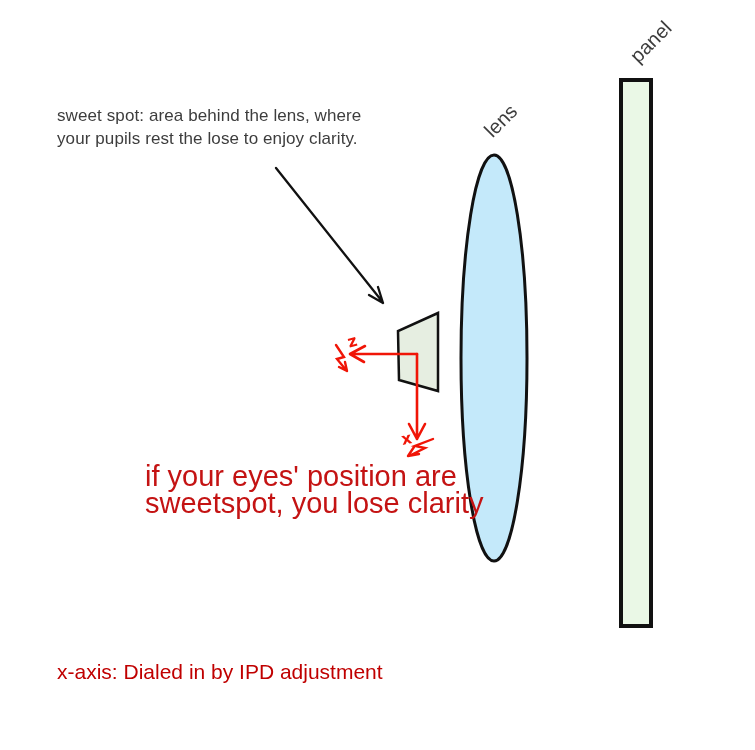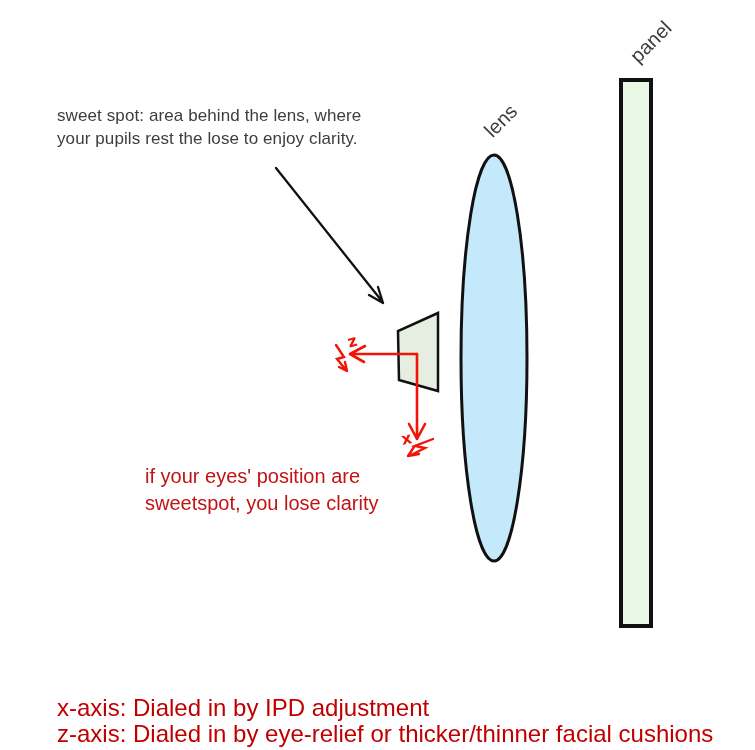--- a/index.html
+++ b/index.html
@@ -27,29 +27,28 @@
   .note-sweetspot {
     left: 57px;
     top: 104px;
     font-size: 17px;
     line-height: 23px;
     letter-spacing: 0.1px;
   }
   .note-warning {
     left: 145px;
     top: 463px;
-    font-size: 20px;
+    font-size: 29px;
     line-height: 27px;
   }
   .note-footer {
     left: 57px;
     top: 659px;
-    font-size: 24px;
+    font-size: 21px;
     line-height: 26px;
-    margin-top: 36px;
   }
   .rot-label {
     position: absolute;
     font-size: 20px;
     transform: translate(-50%, -50%) rotate(-45deg);
     transform-origin: center center;
   }
   .label-lens { left: 501px; top: 121px; }
   .label-panel { left: 651px; top: 42px; }
   .axis-letter {
@@ -95,16 +94,15 @@
 
   <div class="rot-label label-panel" style="color: rgb(61, 61, 61);">panel</div>
 
   <div class="txt note-warning" style="color: rgb(196, 19, 19);">
     <div>if your eyes' position are</div>
     <div>sweetspot, you lose clarity</div>
   </div>
 
   <div class="txt note-footer" style="color: rgb(192, 0, 0);">
     <div>x-axis: Dialed in by IPD adjustment</div>
-    <div>z-axis: Dialed in by eye-relief or thicker/thinner facial cushions</div>
   </div>
 
 </div>
 
 </body></html>

